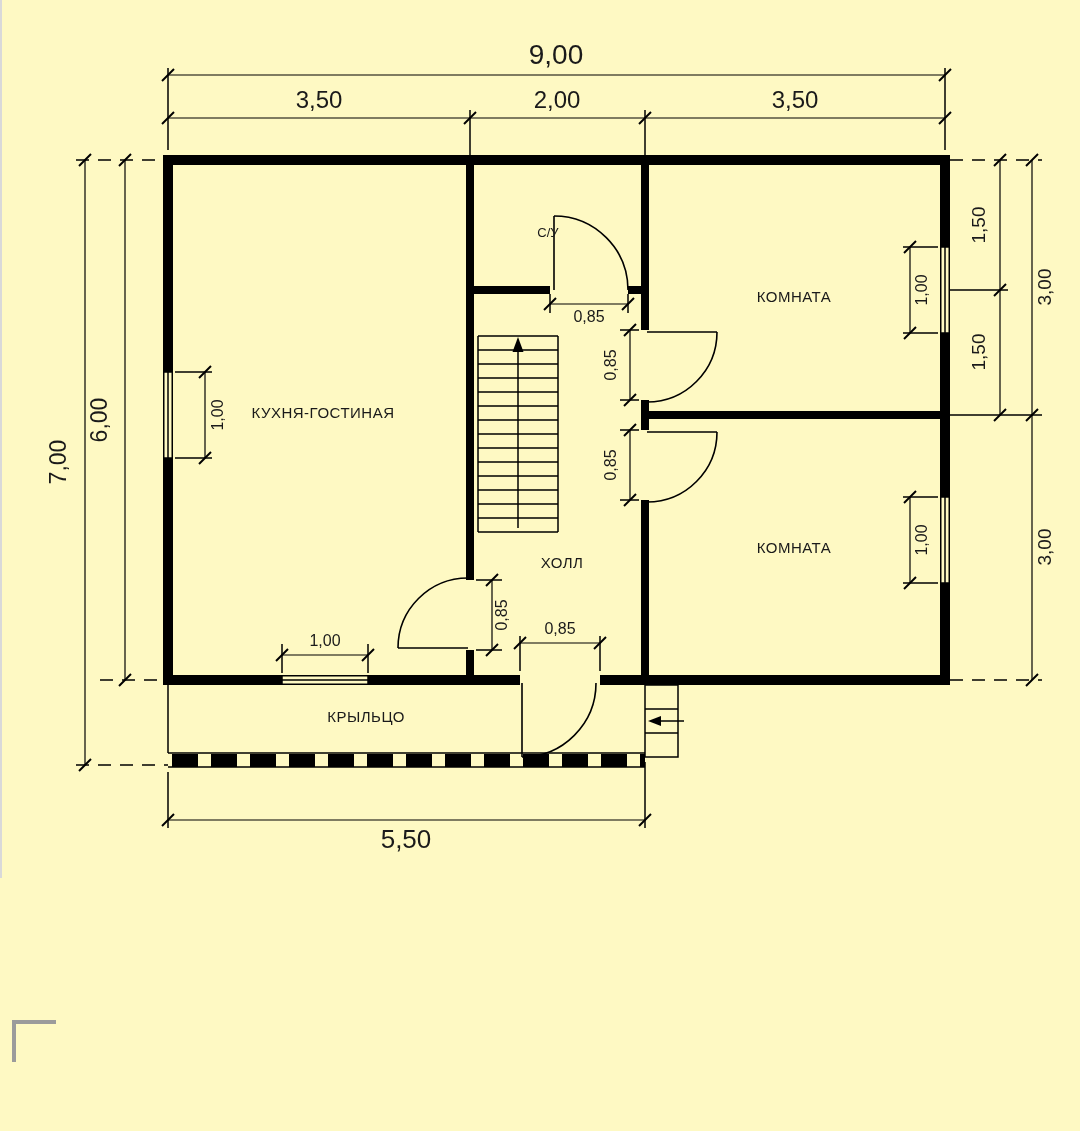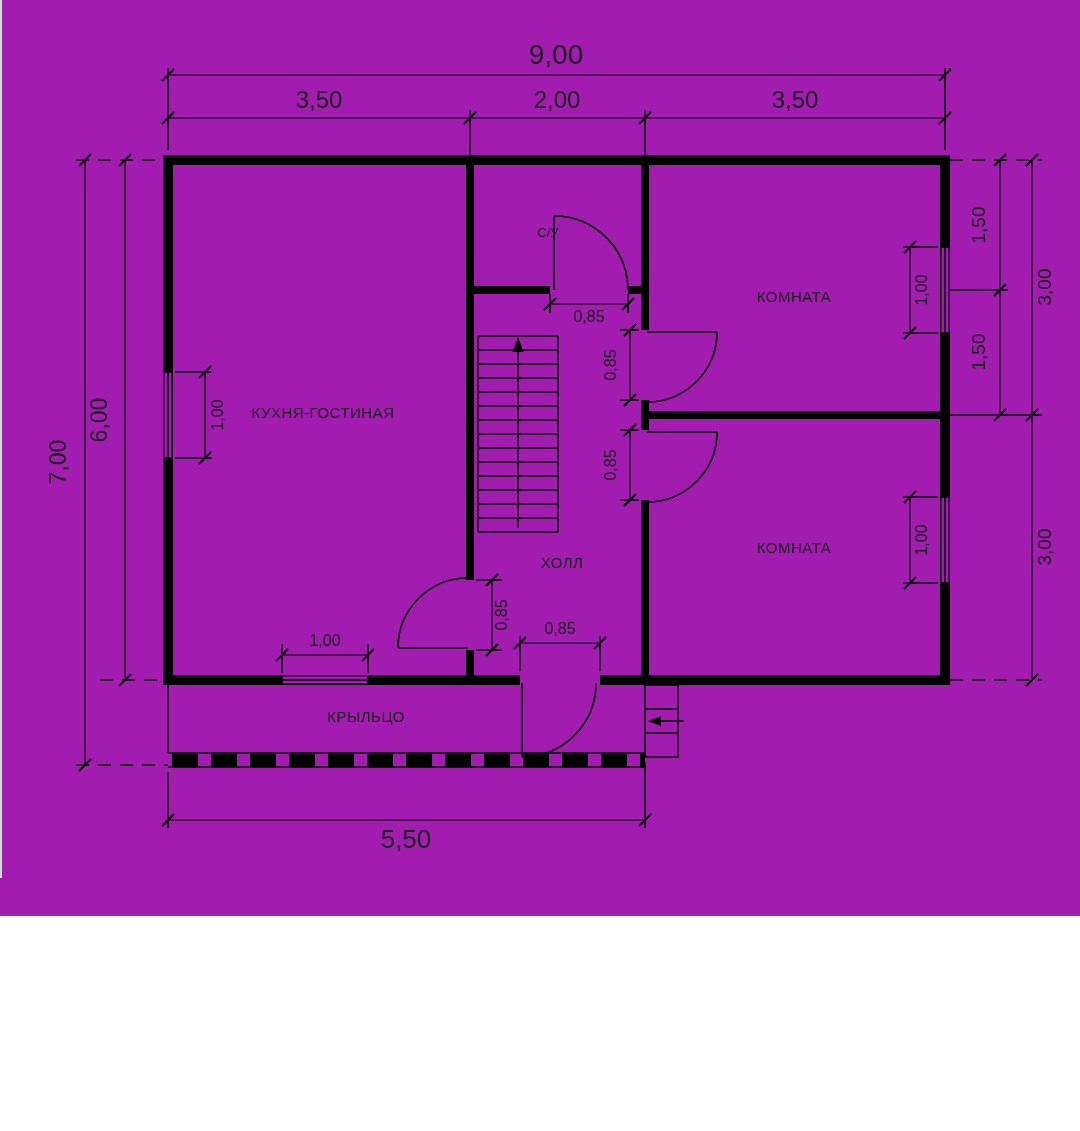--- a/index.html
+++ b/index.html
@@ -1,16 +1,16 @@
 <!DOCTYPE html>
 <html><head>
 <meta charset="utf-8">
 <style>
   html,body{margin:0;padding:0;background:#ffffff;}
-  .page{position:relative;width:1080px;height:916px;background:#a21caf;overflow:hidden;
+  .page{position:relative;width:1080px;height:1131px;background:#fef9c3;overflow:hidden;
         font-family:"Liberation Sans", sans-serif;text-align:right;}
   svg text{font-family:"Liberation Sans", sans-serif;fill:#1a1a1a;text-anchor:middle;}
   .w{fill:#000000;stroke:none;}
   .tl{stroke:#000000;stroke-width:1.5;fill:none;}
   .dl{stroke:#000000;stroke-width:1.2;fill:none;}
   .tk{stroke:#000000;stroke-width:2;fill:none;}
   .dsh{stroke:#000000;stroke-width:1.4;fill:none;stroke-dasharray:13 9;}
   .door{stroke:#000000;stroke-width:1.6;fill:none;}
   .hatch{stroke:#000000;stroke-width:13;fill:none;stroke-dasharray:26 13;}
   .gray{stroke:#9b9b9b;stroke-width:4;fill:none;}

